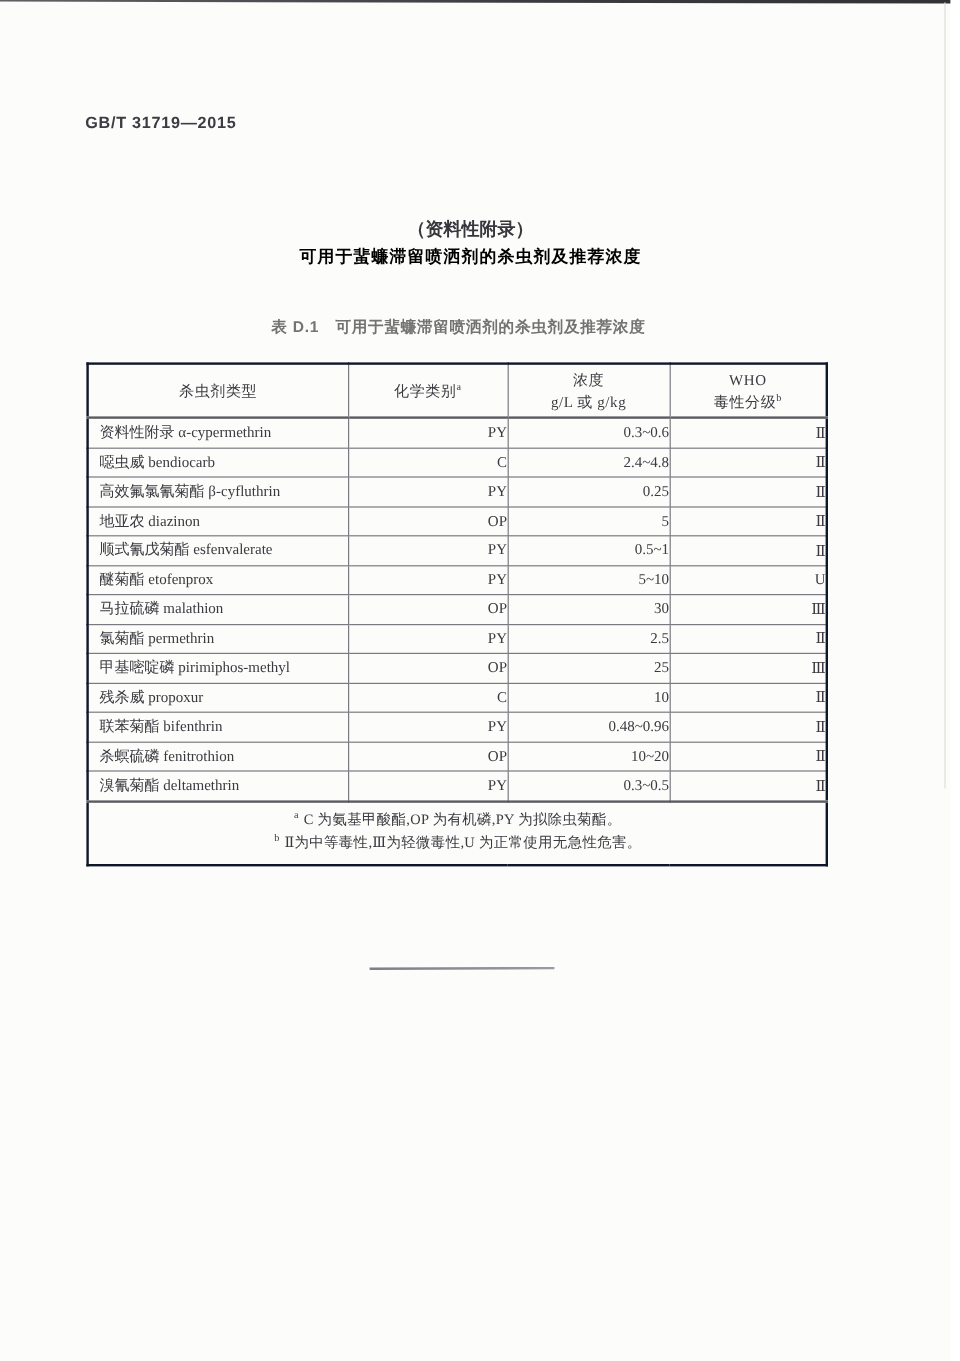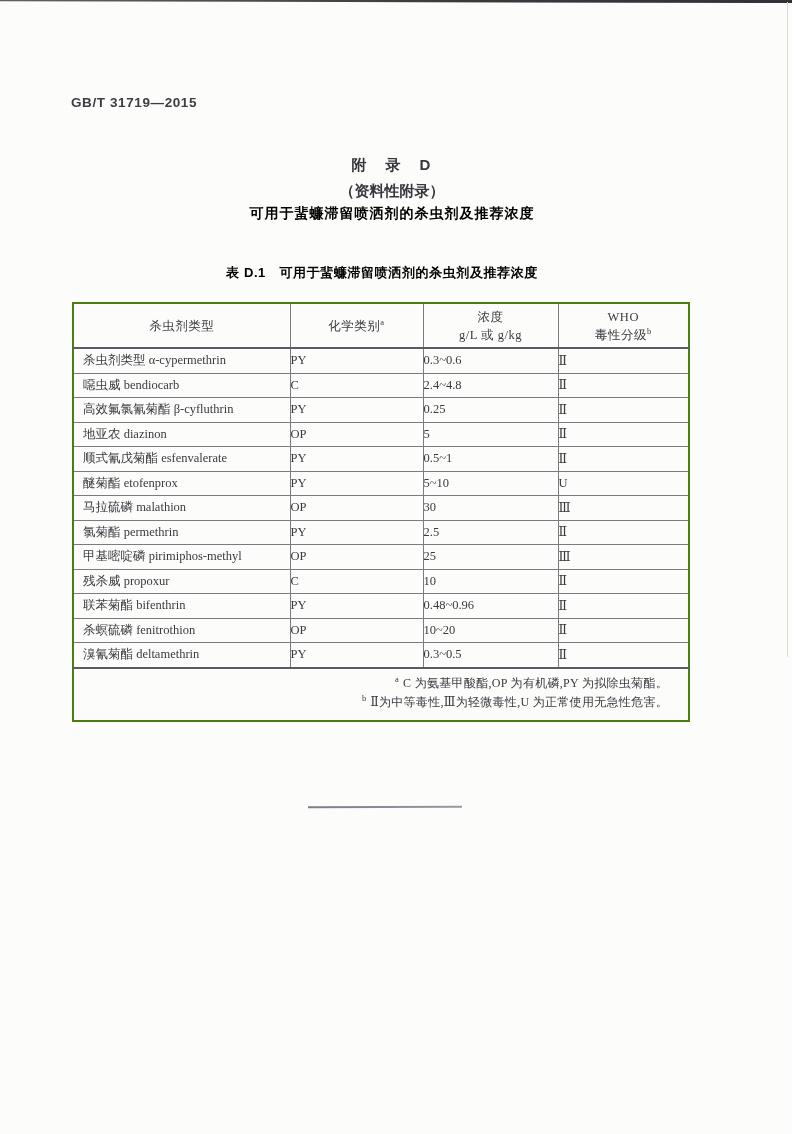--- a/index.html
+++ b/index.html
@@ -79,54 +79,54 @@
     color: #3a3a40;
   }
   .table-caption {
     position: absolute;
     left: 0; top: 264px; width: 764px;
     text-align: center;
     font-family: "Liberation Sans", "DejaVu Sans", sans-serif;
     font-weight: bold;
     font-size: 13px;
     letter-spacing: 0.6px;
-    color: #000000;
+    color: #737373;
   }
   
   .data-table {
     position: absolute;
     left: 72px; top: 302px;
     width: 616px;
     table-layout: fixed;
     border-collapse: collapse;
-    border: 2px solid #4d7c0f;
+    border: 2px solid #0f172a;
     font-size: 12.5px;
     color: #3a3a40;
   }
   .data-table th, .data-table td {
     border: 1px solid #7a7a82;
     padding: 0;
     vertical-align: middle;
   }
   .data-table thead th {
     height: 43px;
     font-weight: normal;
     text-align: center;
     line-height: 18px;
     border-bottom: 2px solid #5b5b63;
     letter-spacing: 0.5px;
   }
   .data-table tbody td {
     height: 23.5px;
   }
   .cell-left { text-align: left; padding-left: 9px !important; }
-  .cell-center { text-align: left; }
+  .cell-center { text-align: right; }
   .data-table tfoot td.footnotes {
     border-top: 2px solid #5b5b63;
-    text-align: right;
+    text-align: center;
     padding: 5px 20px 7px 21px;
     font-size: 12px;
     line-height: 19.5px;
     letter-spacing: 0.3px;
   }
   sup {
     font-size: 8.5px;
     line-height: 0;
   }
   .fn-line sup { margin-right: 4px; }
@@ -142,21 +142,20 @@
 </head>
 <body>
 
 <div class="page">
 
   <div class="scan-top-edge"></div>
   <div class="scan-right-edge"></div>
 
   <div class="std-number">GB/T 31719—2015</div>
 
-  <div class="appendix-label">附　录　D</div>
   <div class="appendix-type">（资料性附录）</div>
   <div class="appendix-title">可用于蜚蠊滞留喷洒剂的杀虫剂及推荐浓度</div>
 
 
   <div class="table-caption">表 D.1　可用于蜚蠊滞留喷洒剂的杀虫剂及推荐浓度</div>
 
   <table class="data-table">
     <colgroup>
       <col style="width:217px">
       <col style="width:133px">
@@ -176,21 +175,21 @@
           <div>g/L 或 g/kg</div>
         </th>
         <th>
           <div>WHO</div>
           <div><span>毒性分级</span><sup>b</sup></div>
         </th>
       </tr>
     </thead>
     <tbody>
         <tr>
-          <td class="cell-left">杀虫剂类型 α-cypermethrin</td>
+          <td class="cell-left">资料性附录 α-cypermethrin</td>
           <td class="cell-center">PY</td>
           <td class="cell-center">0.3~0.6</td>
           <td class="cell-center">Ⅱ</td>
         </tr>
         <tr>
           <td class="cell-left">噁虫威 bendiocarb</td>
           <td class="cell-center">C</td>
           <td class="cell-center">2.4~4.8</td>
           <td class="cell-center">Ⅱ</td>
         </tr>

